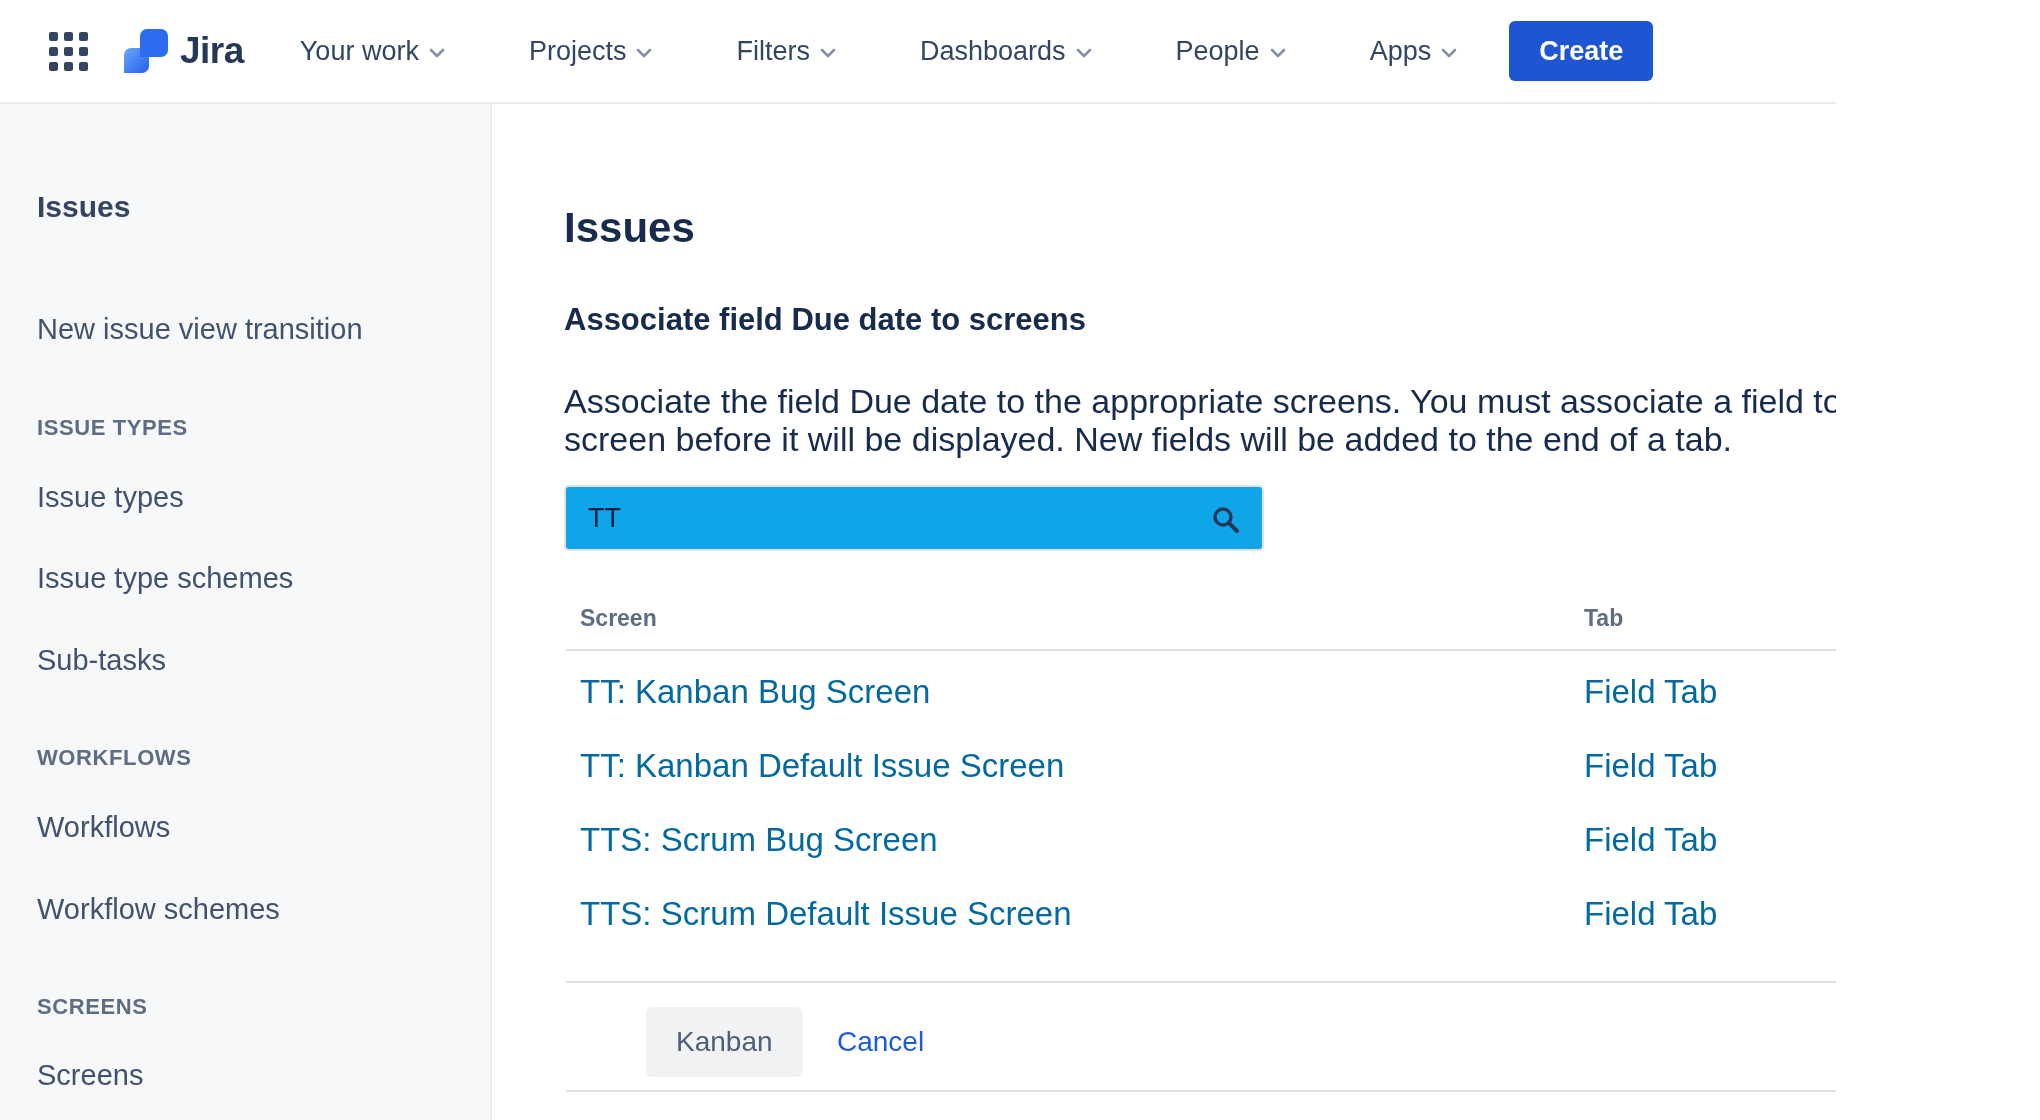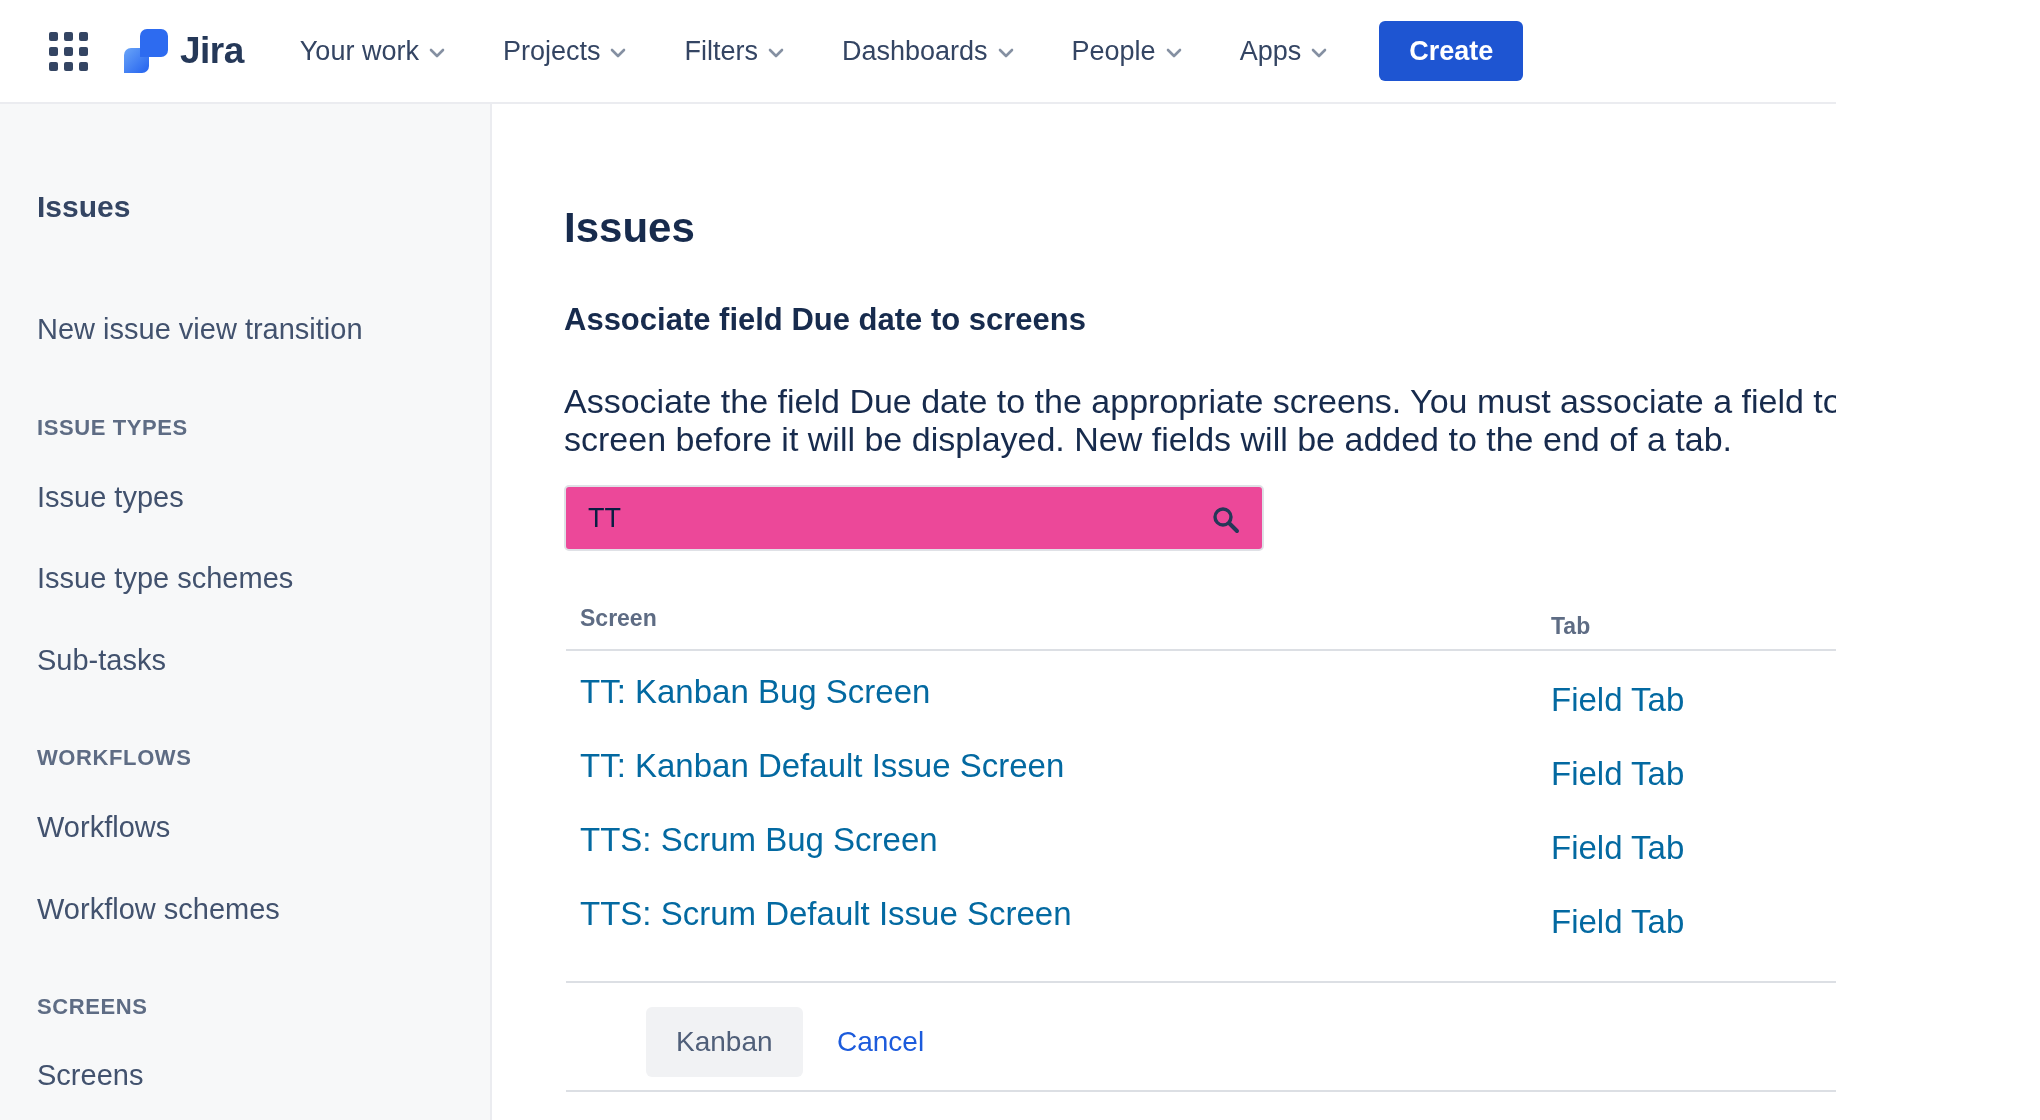--- a/index.html
+++ b/index.html
@@ -18,21 +18,21 @@
   .grid-btn span { width: 9px; height: 9px; background: #344563; border-radius: 2px; }
 
   .logo { display: flex; align-items: center; margin-left: 30px; cursor: pointer; }
   .jira-mark { position: relative; width: 48px; height: 48px; }
   .jira-mark .piece { position: absolute; border-radius: 7px; border-bottom-left-radius: 0; }
   .jira-mark .piece-dark { right: 2px; top: 2px; width: 28px; height: 28px; background: #2D6BF0; }
   .jira-mark .piece-light { left: 2px; bottom: 2px; width: 25px; height: 25px;
     background: linear-gradient(135deg, #6AA5F8 0%, #2D6BF0 85%); }
   .logo-text { font-size: 37px; font-weight: 600; color: #253858; margin-left: 10px; letter-spacing: -0.5px; }
 
-  .nav-items { display: flex; align-items: center; margin-left: 56px; gap: 58px; }
+  .nav-items { display: flex; align-items: center; margin-left: 56px; gap: 84px; }
   .nav-item { display: flex; align-items: center; gap: 10px; cursor: pointer;
     font-size: 27px; font-weight: 500; color: #344563; }
   .chev { margin-top: 3px; }
 
   .create-btn {
     margin-left: 52px; height: 60px; padding: 0 30px; background: #1E55D2; color: #fff;
     border: none; border-radius: 6px; font-size: 27px; font-weight: 600;
     font-family: "Liberation Sans", sans-serif; cursor: pointer;
   }
 
@@ -49,31 +49,31 @@
   
   .main { position: absolute; top: 104px; left: 494px; width: 1546px; height: 1016px; background: #fff; }
 
   .page-title { position: absolute; left: 70px; top: 100px; font-size: 42px; font-weight: 700; color: #172B4D; }
   .section-title { position: absolute; left: 70px; top: 198px; font-size: 31px; font-weight: 700; color: #172B4D; }
   .description { position: absolute; left: 70px; top: 278px; width: 1380px;
     font-size: 34px; line-height: 38px; color: #172B4D; }
 
   .search-wrap {
     position: absolute; left: 70px; top: 381px; width: 700px; height: 66px;
-    background: #ec4899; border: 2px solid #DFE1E6; border-radius: 5px;
+    background: #0ea5e9; border: 2px solid #DFE1E6; border-radius: 5px;
   }
   .search-input {
     width: 100%; height: 100%; border: none; outline: none; background: transparent;
     font-family: "Liberation Sans", sans-serif; font-size: 27px; color: #091E42;
     padding: 0 64px 0 22px;
   }
   .search-icon { position: absolute; right: 20px; top: 17px; }
 
   .col-screen { position: absolute; left: 86px; }
-  .col-tab { position: absolute; left: 1057px; margin-top: 8px; }
+  .col-tab { position: absolute; left: 1090px; }
   .col-check { position: absolute; left: 1352px; }
 
   .table-header { position: absolute; left: 0; top: 493px; width: 1468px; height: 44px; }
   .table-header .hdr { font-size: 23px; font-weight: 600; color: #5E6C84; top: 8px; }
   .table-header .col-check { top: 5px; }
 
   .divider { position: absolute; left: 72px; width: 1396px; height: 2px; background: #DCDFE4; }
   .divider-1 { top: 545px; }
   .divider-2 { top: 877px; }
   .divider-3 { top: 986px; }

